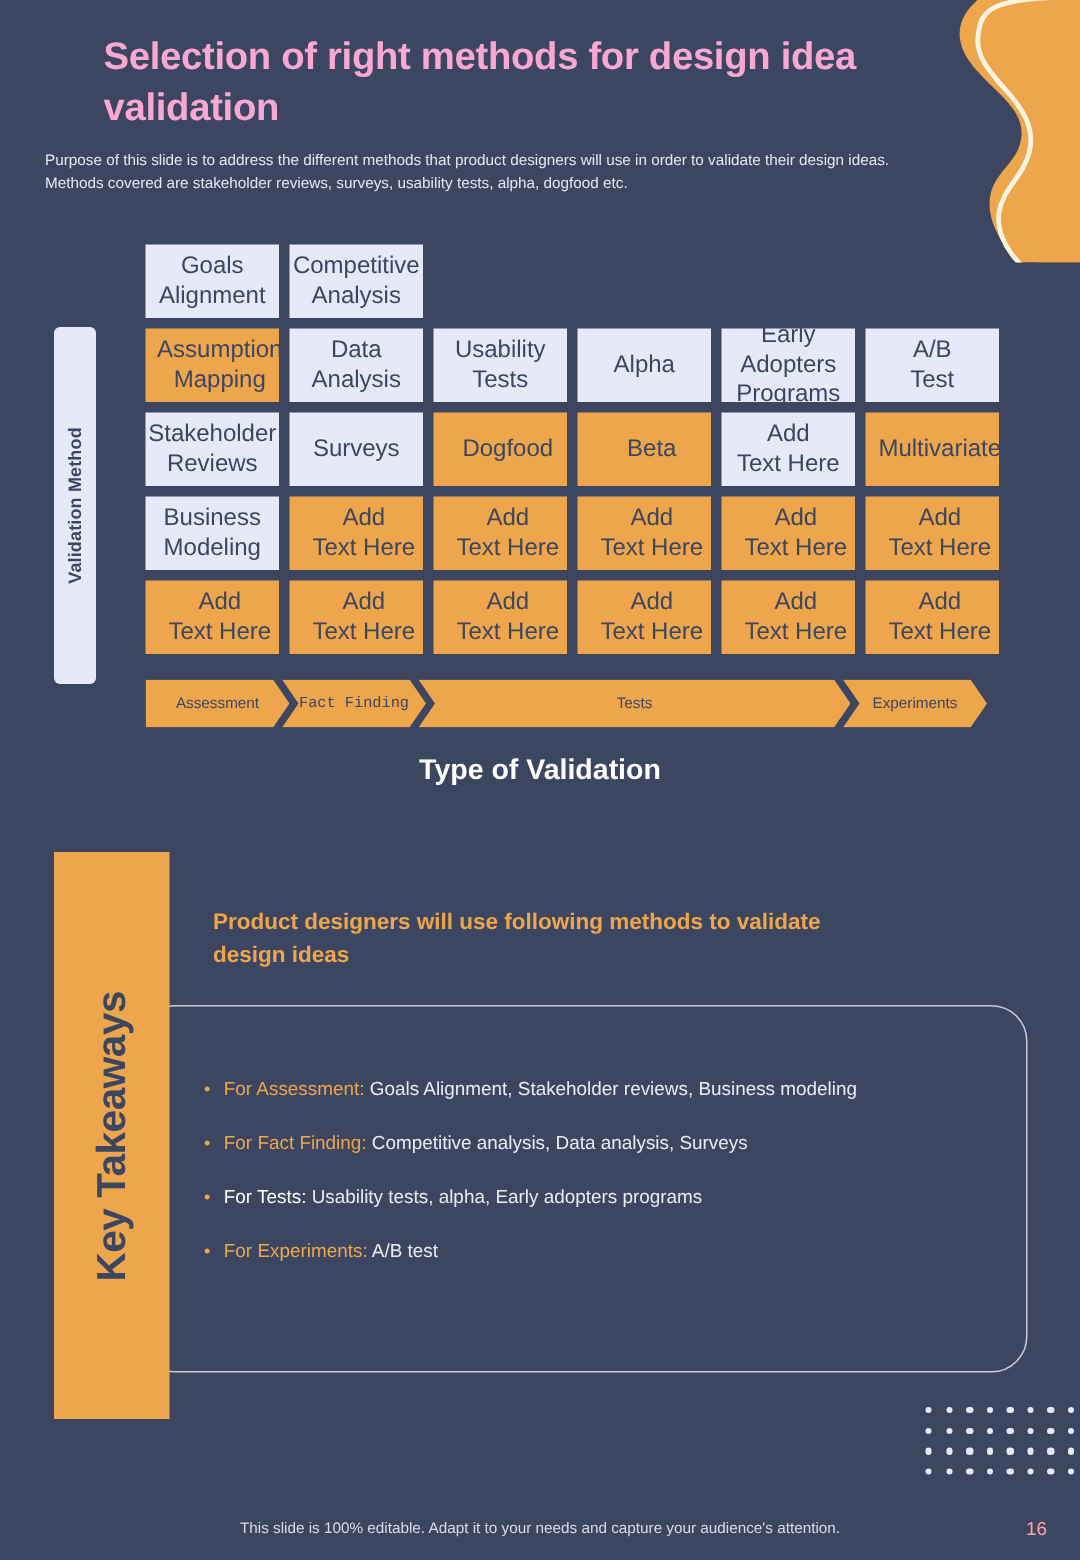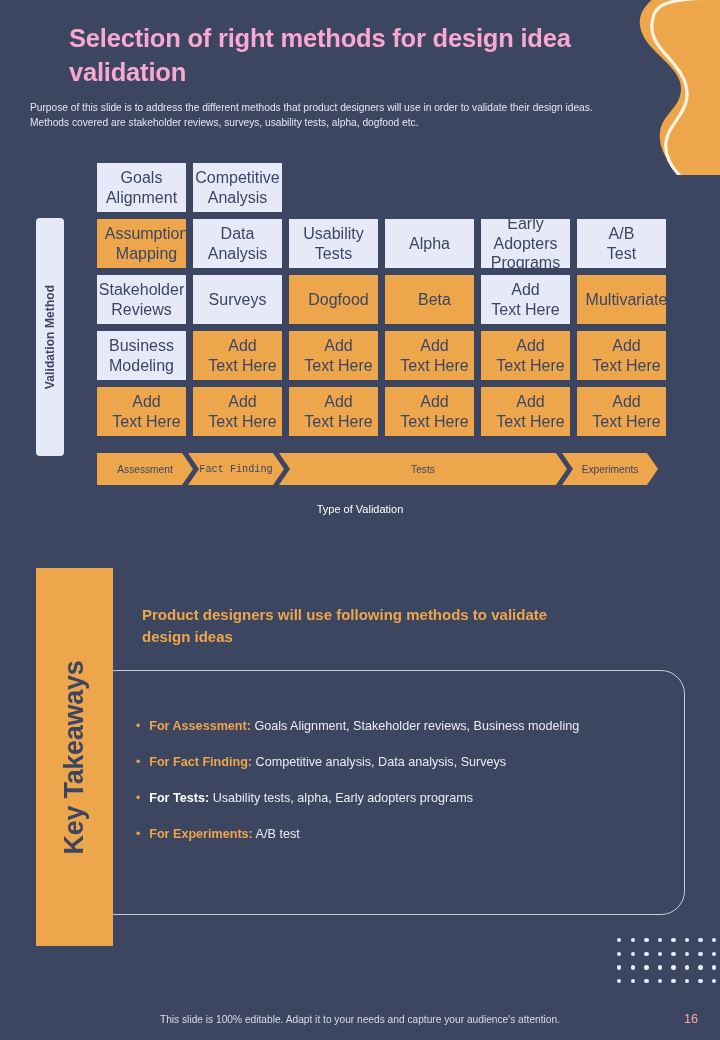--- a/index.html
+++ b/index.html
@@ -71,21 +71,21 @@
     clip-path: polygon(0 0, calc(100% - 11px) 0, 100% 50%, calc(100% - 11px) 100%, 0 100%, 11px 50%);
     margin-right: -5px;
   }
   .chev.first {
     clip-path: polygon(0 0, calc(100% - 11px) 0, 100% 50%, calc(100% - 11px) 100%, 0 100%);
   }
 
   .axis-x {
     position: absolute; left: 0; top: 503px; width: 720px;
     text-align: center; color: #ffffff;
-    font-size: 11px; font-weight: normal;
+    font-size: 19px; font-weight: bold;
   }
 
   
   .kt-bar {
     position: absolute; left: 36px; top: 568px;
     width: 77px; height: 378px;
     background: #eda64c;
     display: flex; align-items: center; justify-content: center;
     z-index: 3;
   }
@@ -109,21 +109,21 @@
     z-index: 2;
   }
   .kt-item {
     display: flex; align-items: flex-start; margin-bottom: 18px;
     font-size: 12.6px; line-height: 1.42; color: #e9ecf4;
   }
   .kt-bullet {
     color: #eda64c; font-size: 12px; margin-right: 9px; line-height: 1.42;
     flex: 0 0 auto;
   }
-  .kt-item .lbl { font-weight: bold; color: #eda64c; }
+  .kt-item .lbl { font-weight: normal; color: #eda64c; }
   .kt-item .lbl.white { color: #ffffff; margin-top: 11px; }
 
   
   .dots { position: absolute; left: 617px; top: 938px; }
   .dot-row { display: flex; gap: 9.2px; margin-bottom: 9.2px; }
   .dot { width: 4.4px; height: 4.4px; border-radius: 50%; background: #e6eaf8; }
 
   
   .footer {
     position: absolute; left: 0; top: 1014px; width: 720px;

